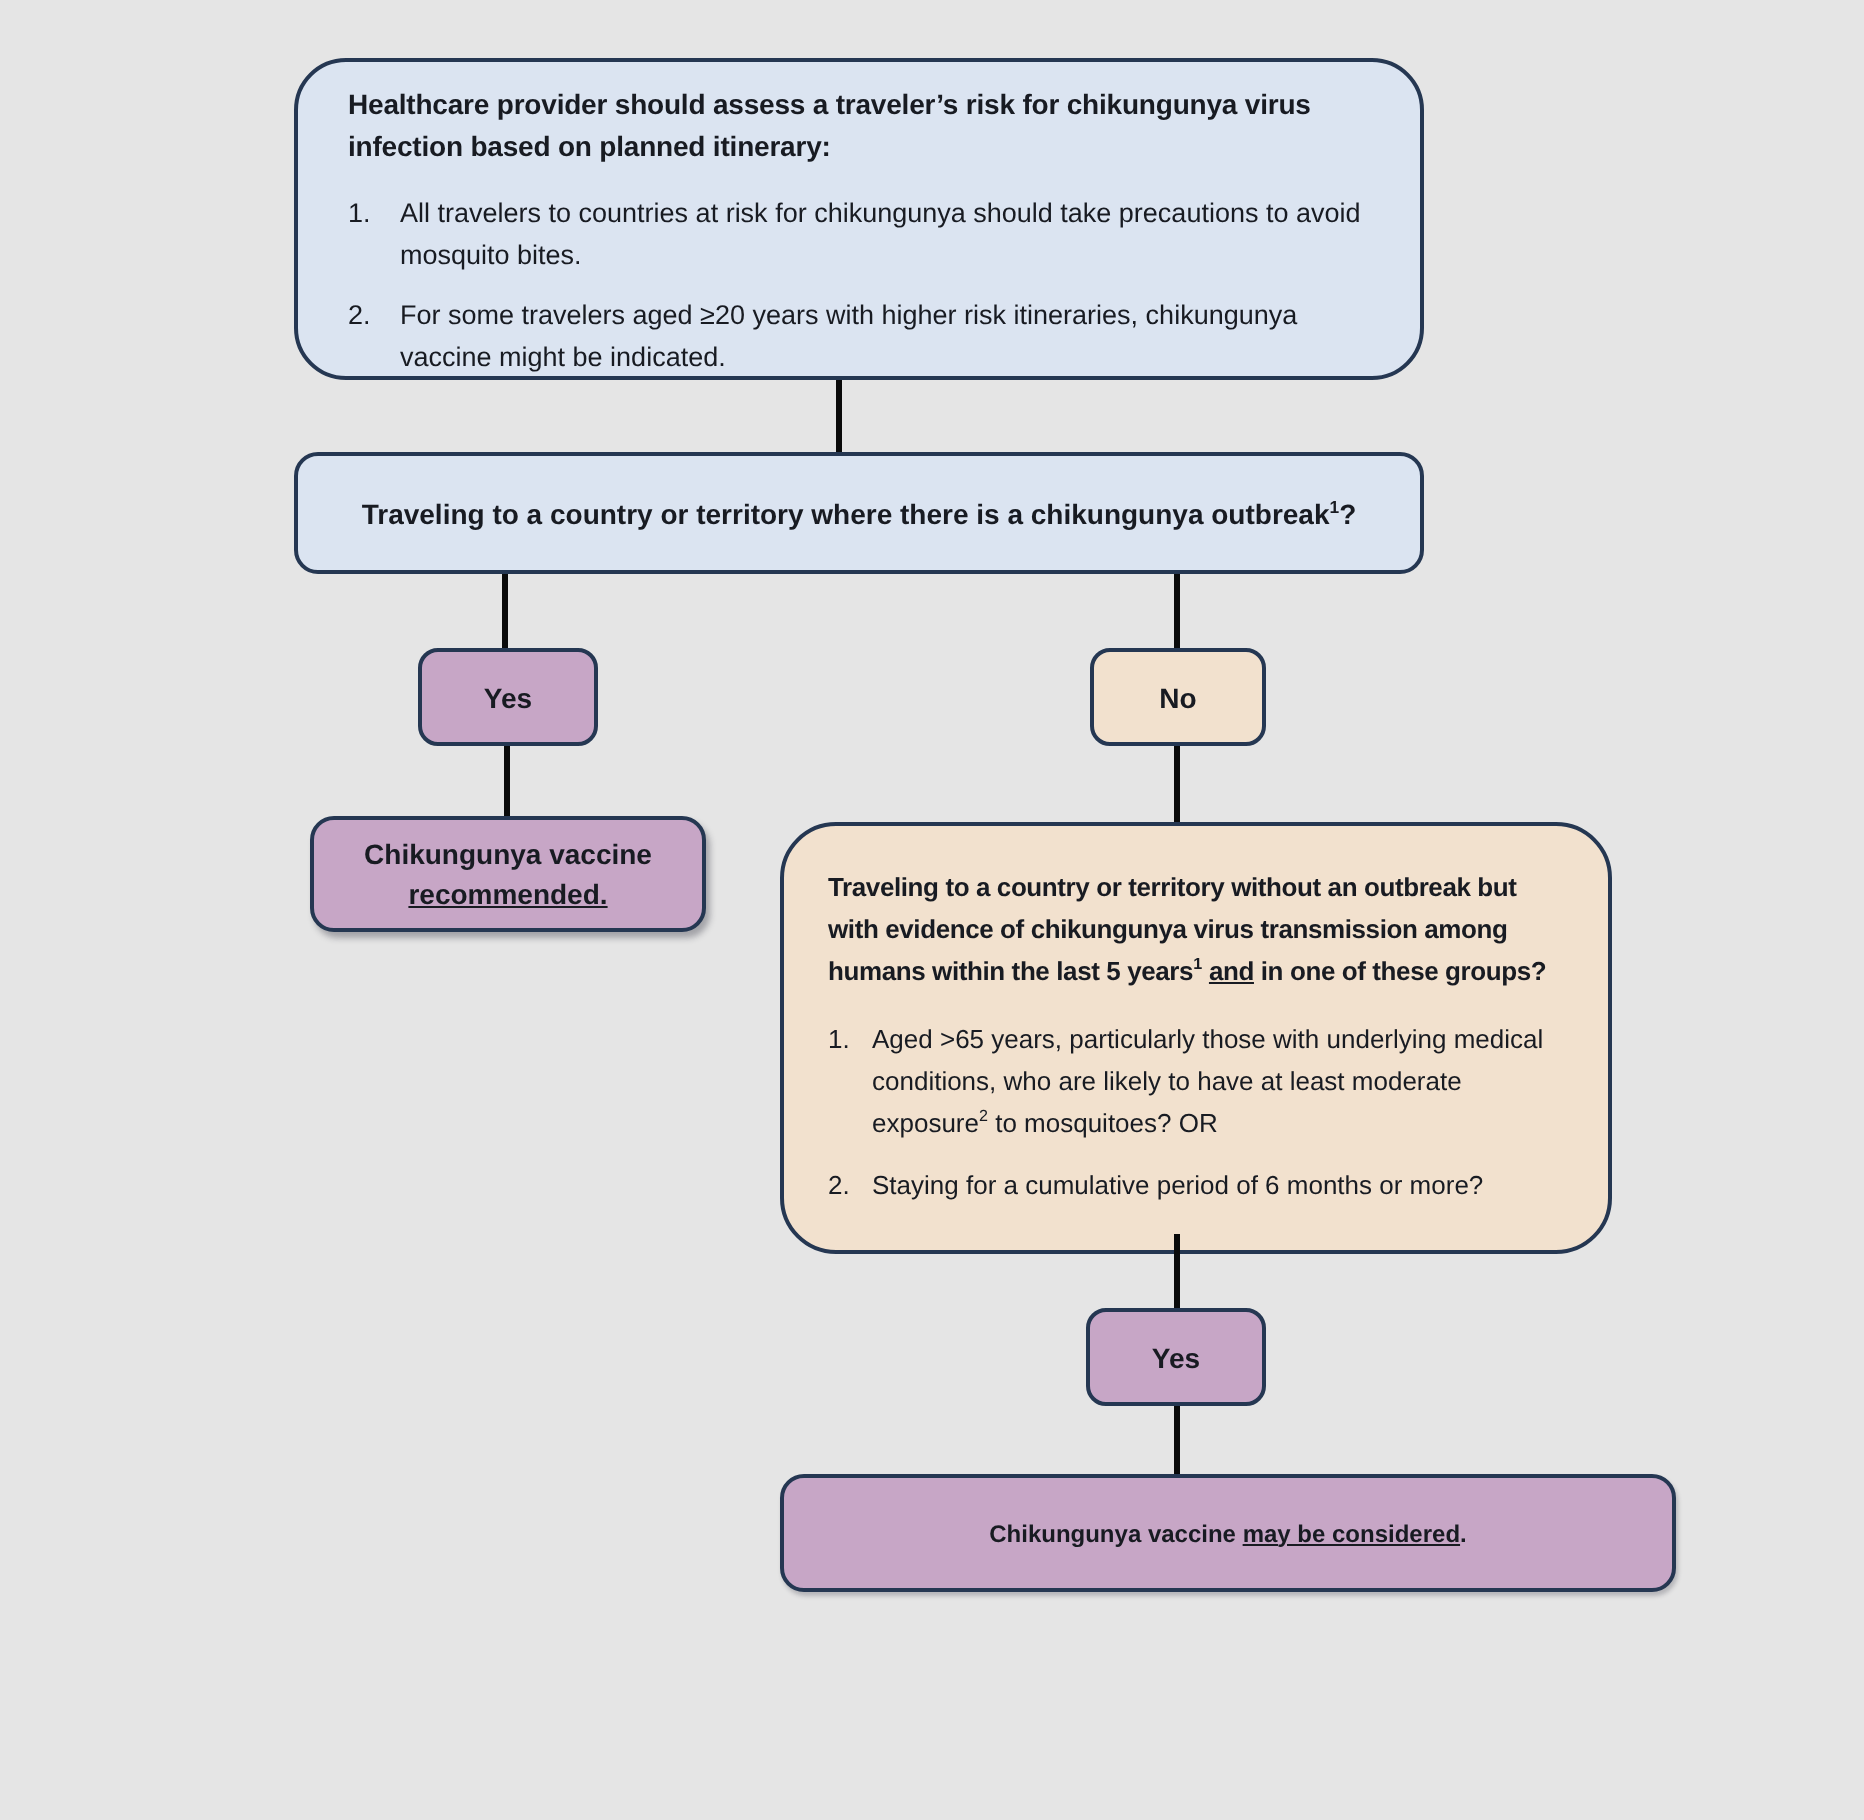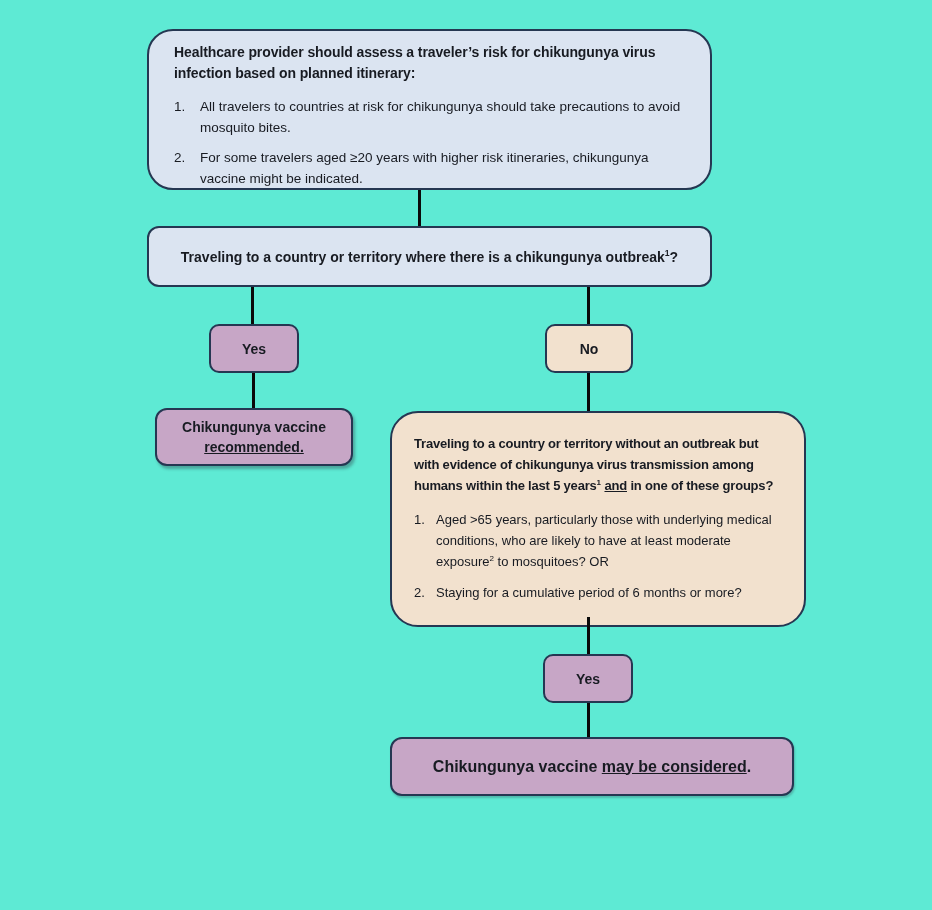--- a/index.html
+++ b/index.html
@@ -14,21 +14,21 @@
   html,body{margin:0;padding:0;}
   body{
     background:#ffffff;
     font-family:"Liberation Sans","DejaVu Sans",sans-serif;
     color:var(--text);
   }
   .canvas{
     position:relative;
     width:932px;
     height:910px;
-    background:#5eead4;
+    background:#e5e5e5;
     overflow:hidden;
   }
   .box{
     position:absolute;
     box-sizing:border-box;
     border:2.5px solid var(--border);
     color:var(--text);
   }
   .blue{background:var(--blue-fill);}
   .purple{background:var(--purple-fill);}
@@ -101,26 +101,26 @@
   }
   .question2-box .num-list{margin-top:13px;}
   .question2-box .num-item{
     grid-template-columns:22px 1fr;
     font-size:13px;
     line-height:21px;
     margin-bottom:10px;
   }
 
   .considered-box{
-    left:390px; top:737px; width:404px; height:59px;
+    left:390px; top:737px; width:448px; height:59px;
     border-radius:12px;
     display:flex; align-items:center; justify-content:center;
     text-align:center;
     font-weight:bold;
-    font-size:16px;
+    font-size:12px;
     box-shadow:1px 2px 2px rgba(40,40,55,0.25);
   }
 
   .u{text-decoration:underline;}
   .and-word{text-decoration:underline; margin-left:0.28em;}
   sup{font-size:0.62em; line-height:0;}
 
   .vline{
     position:absolute;
     width:3px;

